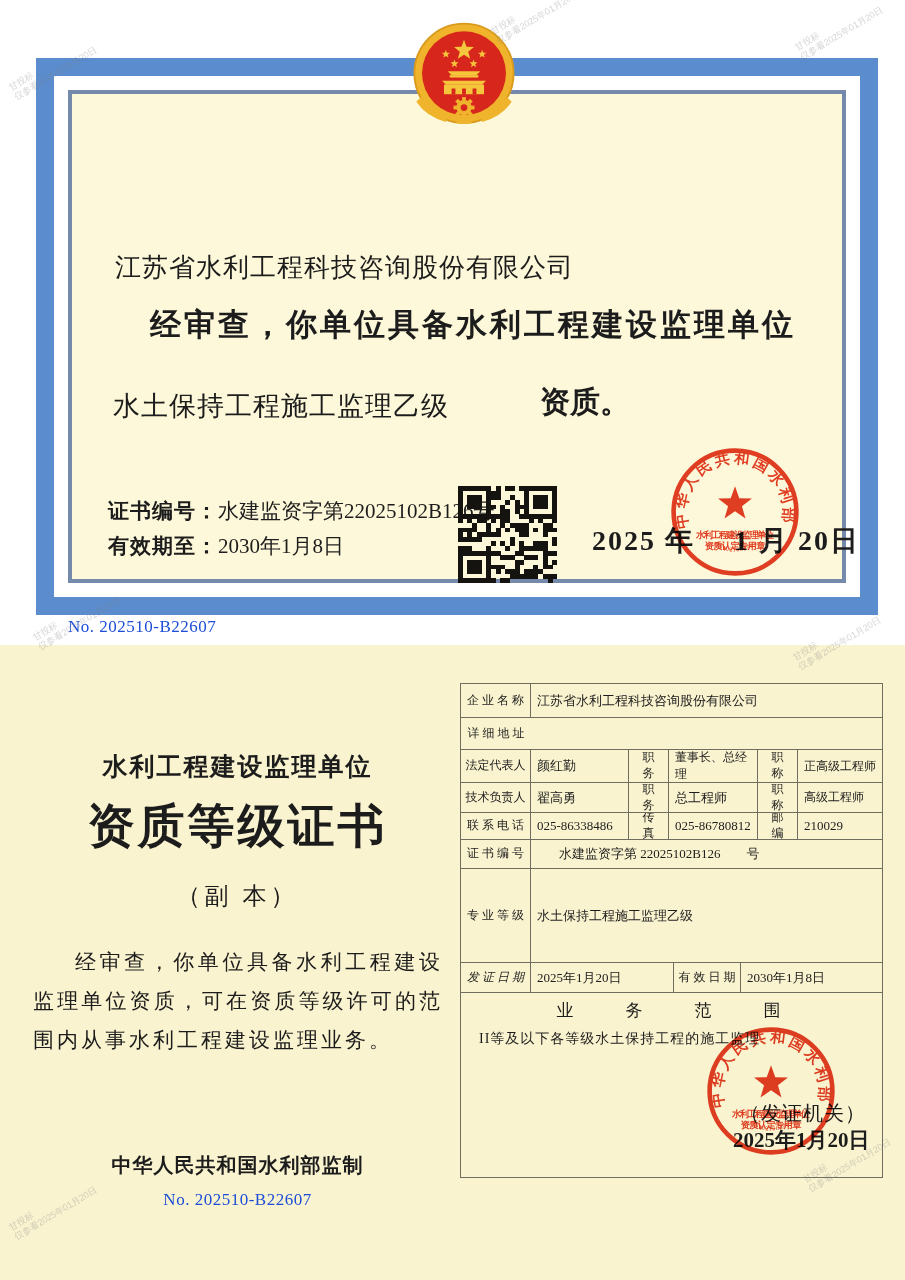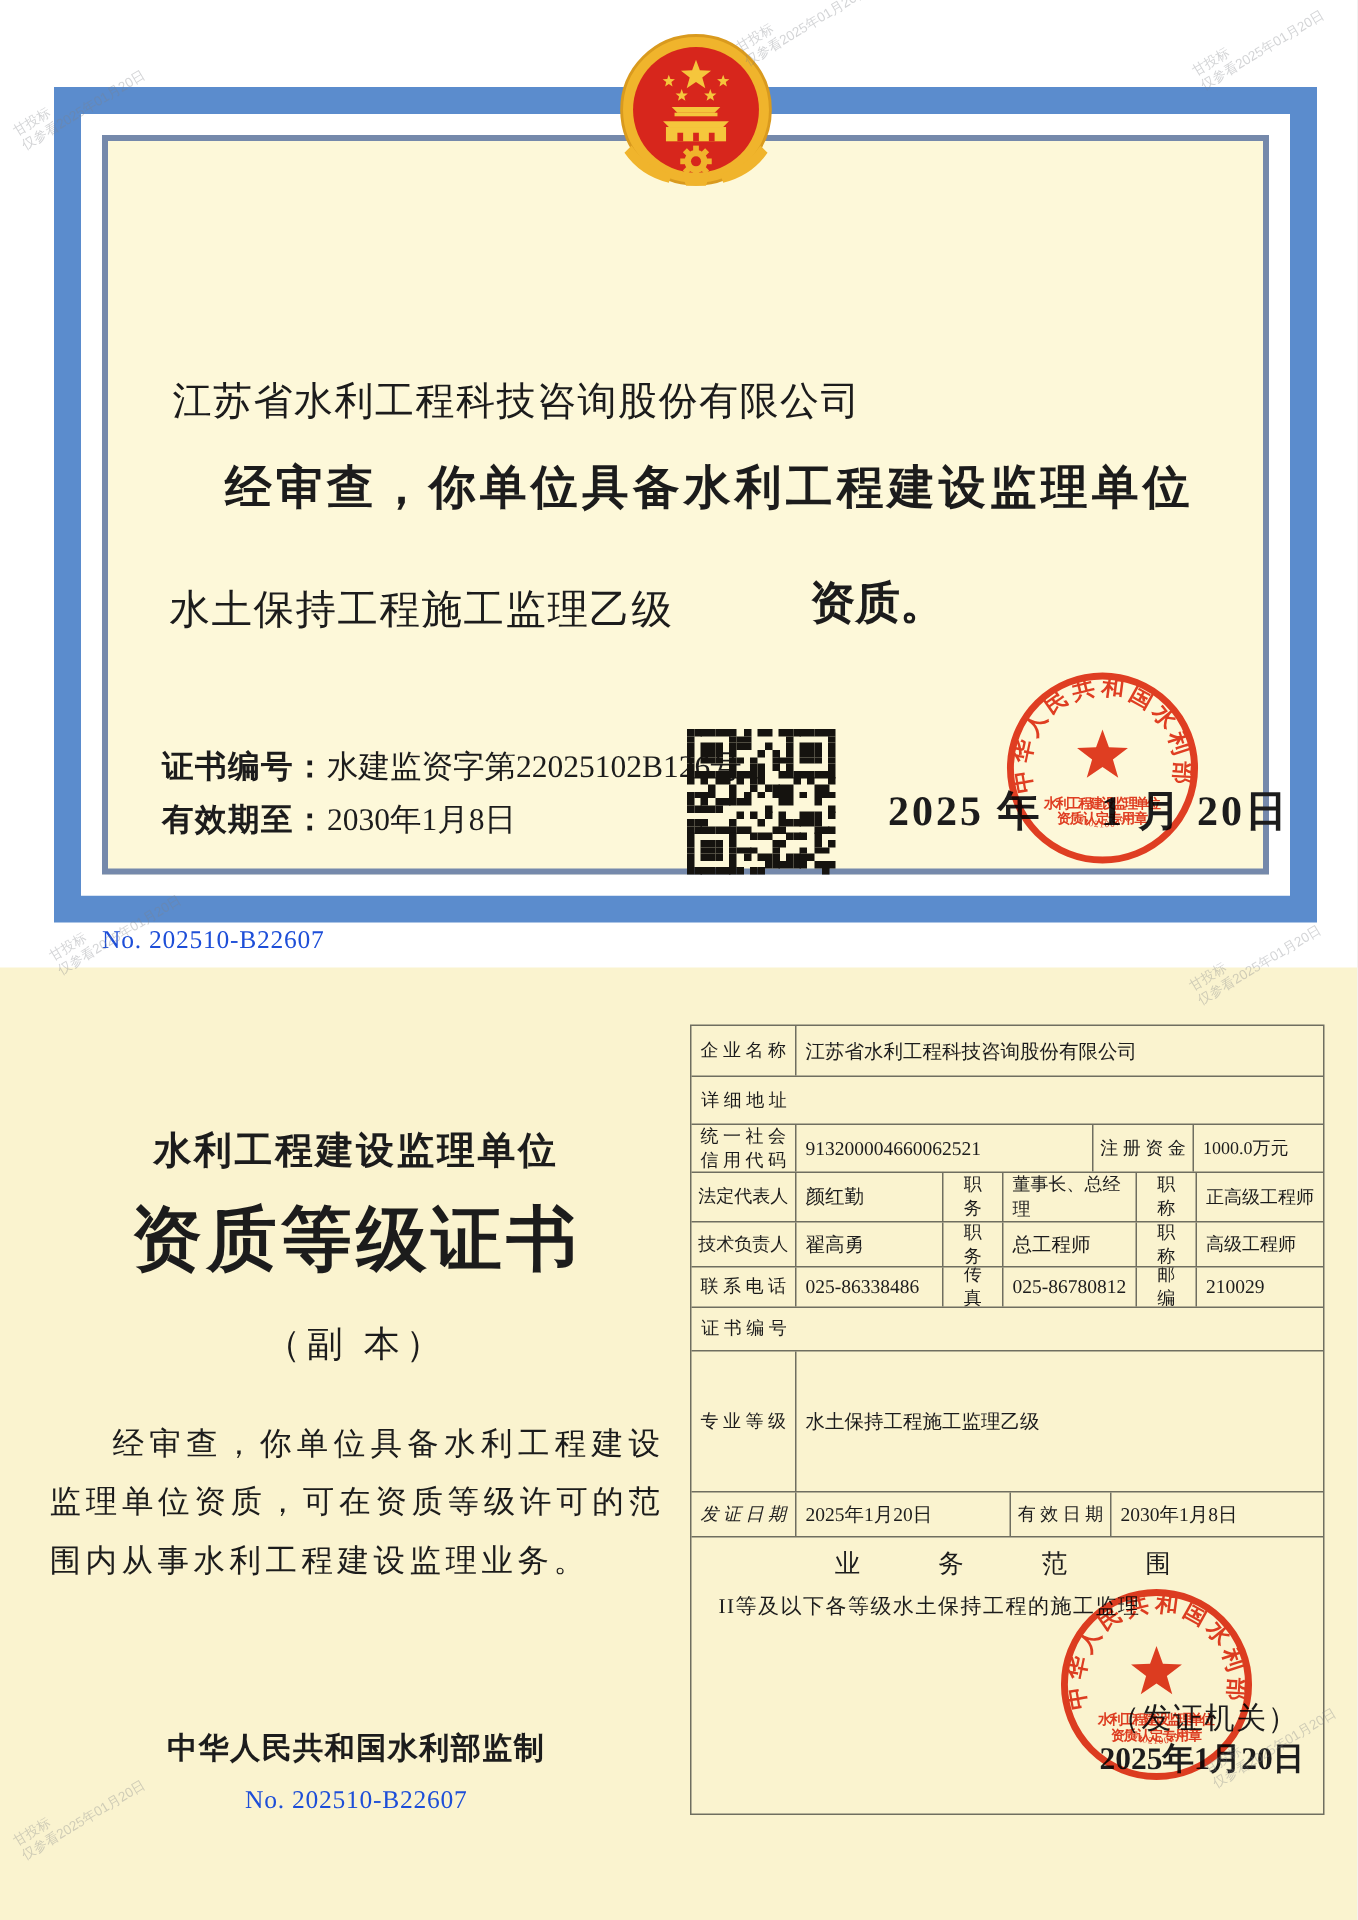--- a/index.html
+++ b/index.html
@@ -384,27 +384,20 @@
   <div class="abs copy-serial serial">No. 202510-B22607</div>
 
   <div class="abs info-table">
     <div class="trow" style="height:34px;">
       <div class="tc lbl" style="width:70px;">企 业 名 称</div>
       <div class="tc val" style="width:351px;">江苏省水利工程科技咨询股份有限公司</div>
     </div>
     <div class="trow" style="height:32px;">
       <div class="tc lbl" style="width:70px;">详 细 地 址</div>
     </div>
-    <div class="trow" style="height:32px;">
-      <div class="tc lbl" style="width:70px;">统 一 社 会
-信 用 代 码</div>
-      <div class="tc val" style="width:198px;">913200004660062521</div>
-      <div class="tc lbl" style="width:67px;">注 册 资 金</div>
-      <div class="tc val" style="width:86px;font-size:12px;">1000.0万元</div>
-    </div>
     <div class="trow" style="height:33px;">
       <div class="tc lbl" style="width:70px;">法定代表人</div>
       <div class="tc val" style="width:98px;">颜红勤</div>
       <div class="tc lbl" style="width:40px;">职　务</div>
       <div class="tc val" style="width:89px;font-size:12px;">董事长、总经理</div>
       <div class="tc lbl" style="width:40px;">职　称</div>
       <div class="tc val" style="width:84px;font-size:12px;">正高级工程师</div>
     </div>
     <div class="trow" style="height:30px;">
       <div class="tc lbl" style="width:70px;">技术负责人</div>
@@ -417,20 +410,21 @@
     <div class="trow" style="height:27px;">
       <div class="tc lbl" style="width:70px;">联 系 电 话</div>
       <div class="tc val" style="width:98px;">025-86338486</div>
       <div class="tc lbl" style="width:40px;">传　真</div>
       <div class="tc val" style="width:89px;">025-86780812</div>
       <div class="tc lbl" style="width:40px;">邮　编</div>
       <div class="tc val" style="width:84px;">210029</div>
     </div>
     <div class="trow" style="height:29px;">
       <div class="tc lbl" style="width:70px;">证 书 编 号</div>
+      <div class="tc val" style="width:351px;padding-left:28px;">水建监资字第 22025102B126　　号</div>
     </div>
     <div class="trow" style="height:94px;">
       <div class="tc lbl" style="width:70px;">专 业 等 级</div>
       <div class="tc val" style="width:351px;">水土保持工程施工监理乙级</div>
     </div>
     <div class="trow" style="height:30px;">
       <div class="tc lbl" style="width:70px;font-style:italic;">发 证 日 期</div>
       <div class="tc val" style="width:143px;">2025年1月20日</div>
       <div class="tc lbl" style="width:67px;">有 效 日 期</div>
       <div class="tc val" style="width:141px;">2030年1月8日</div>

